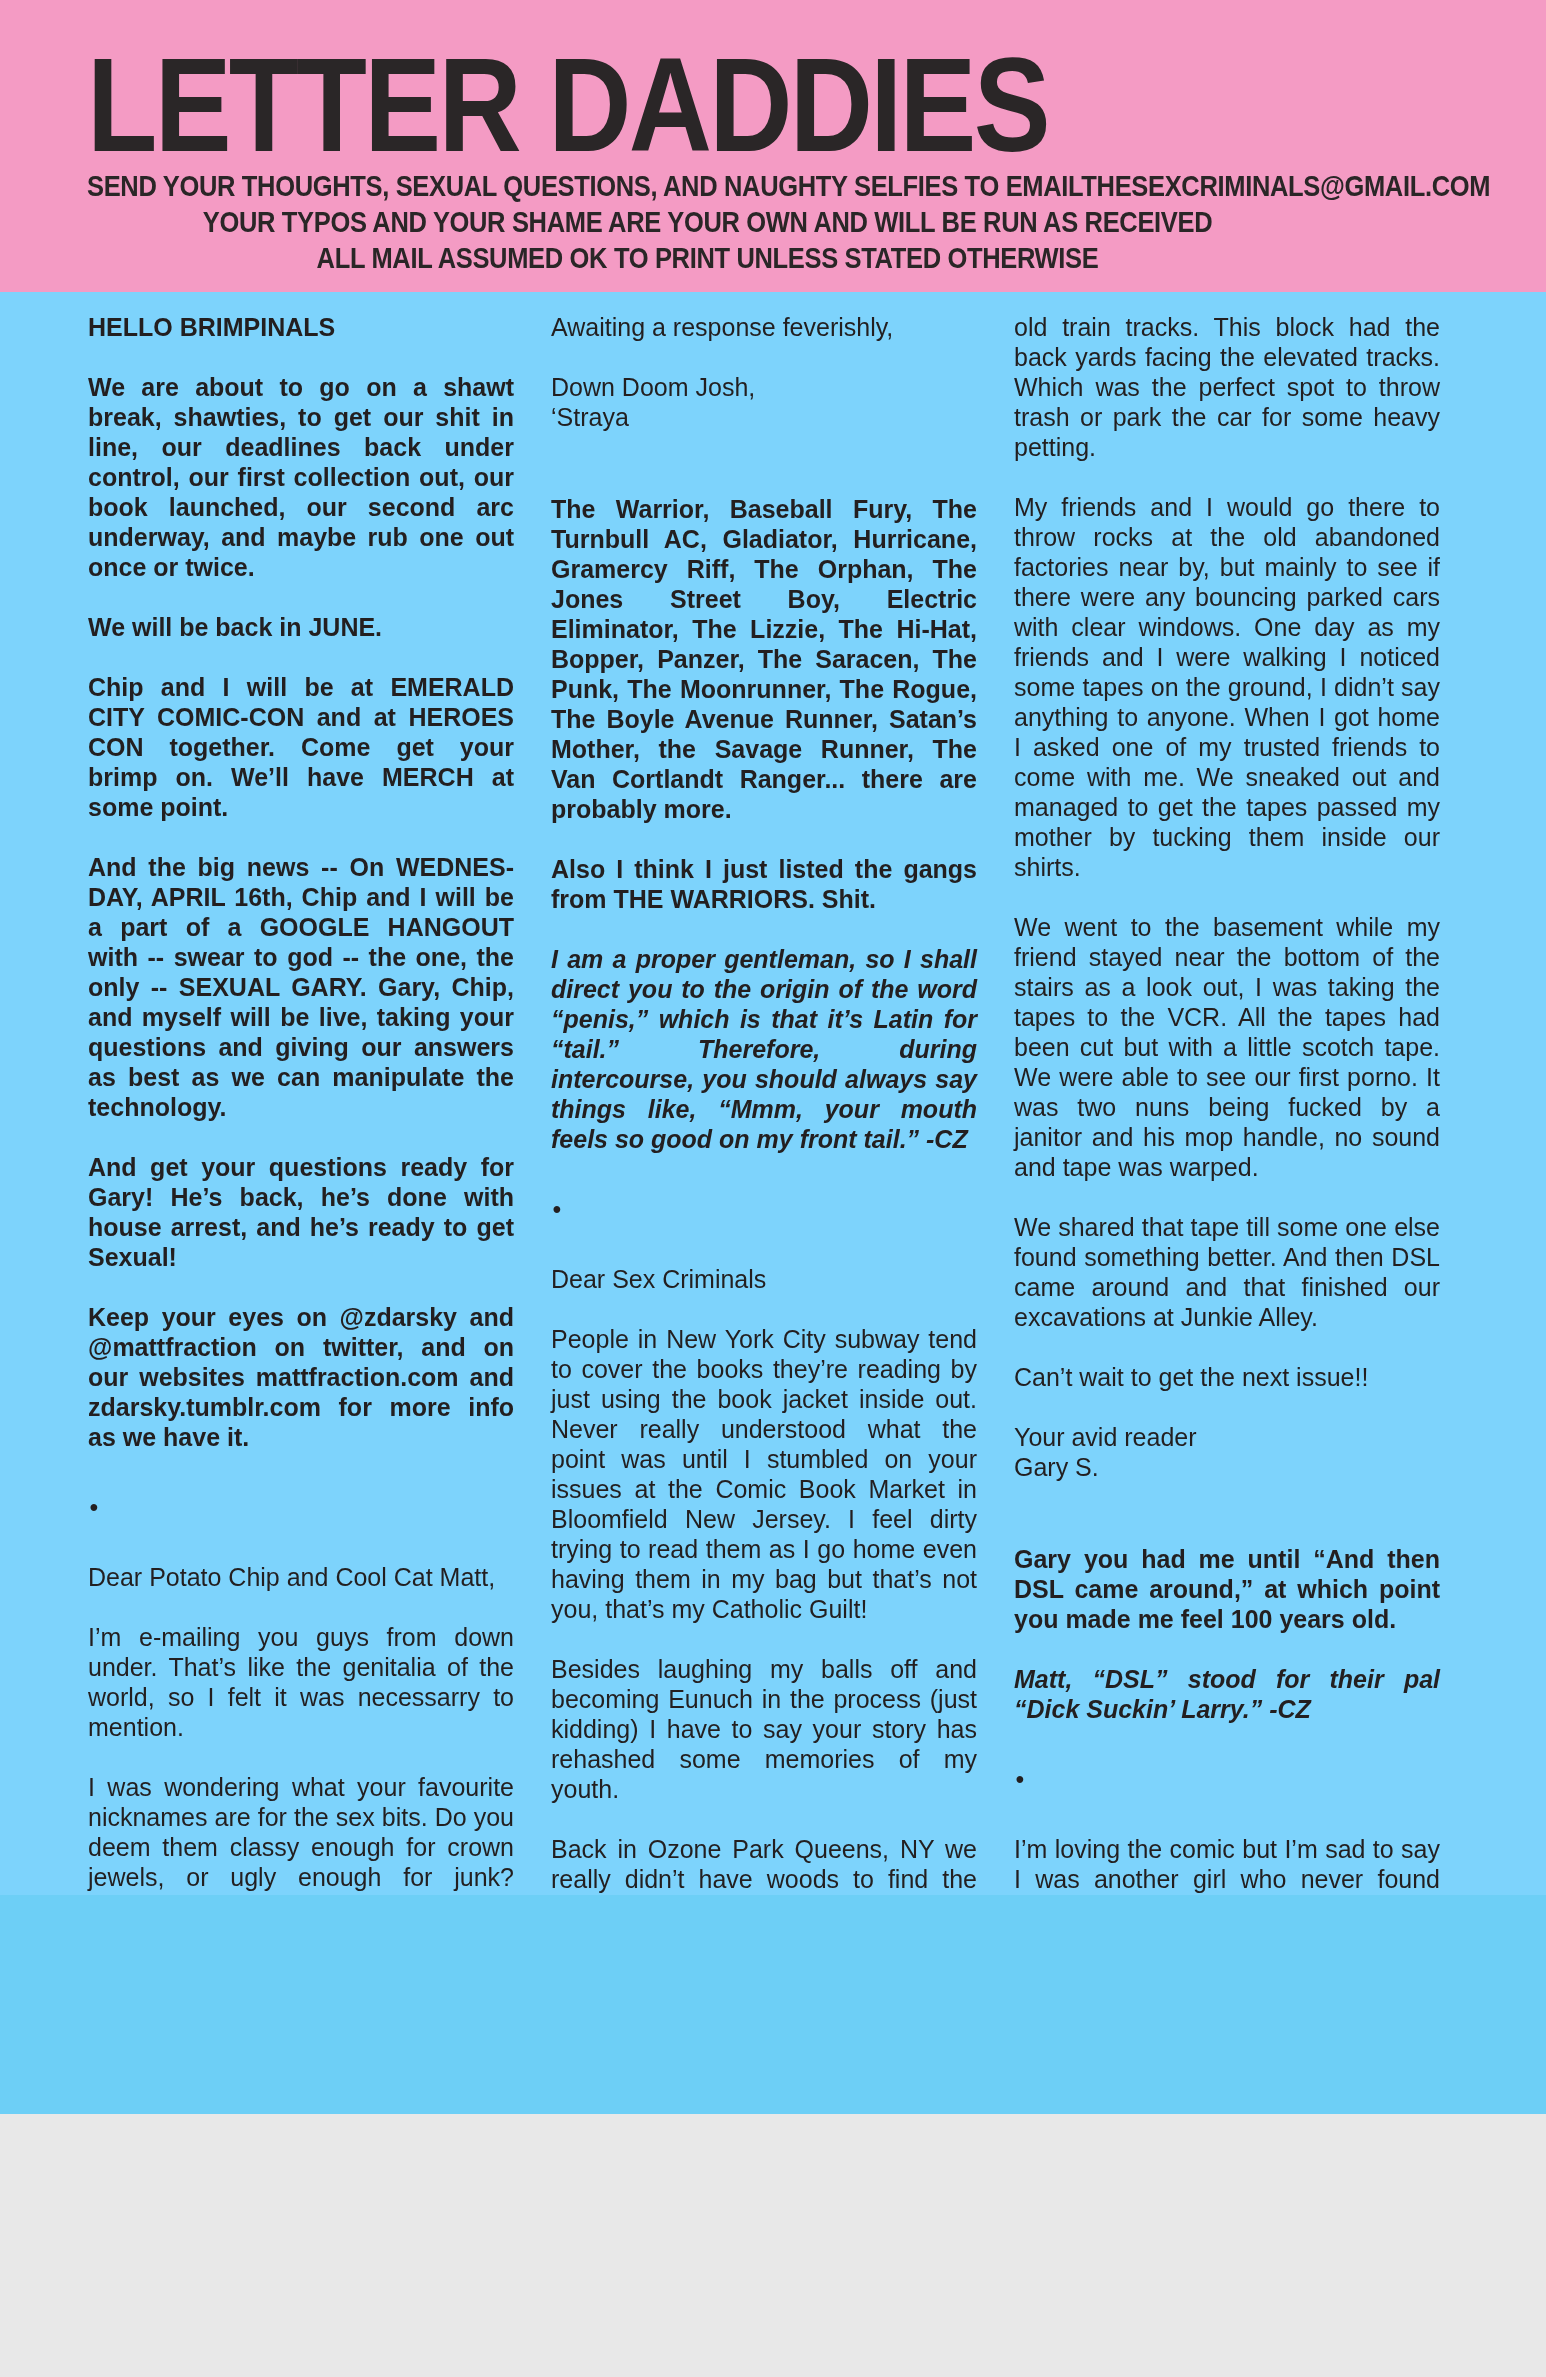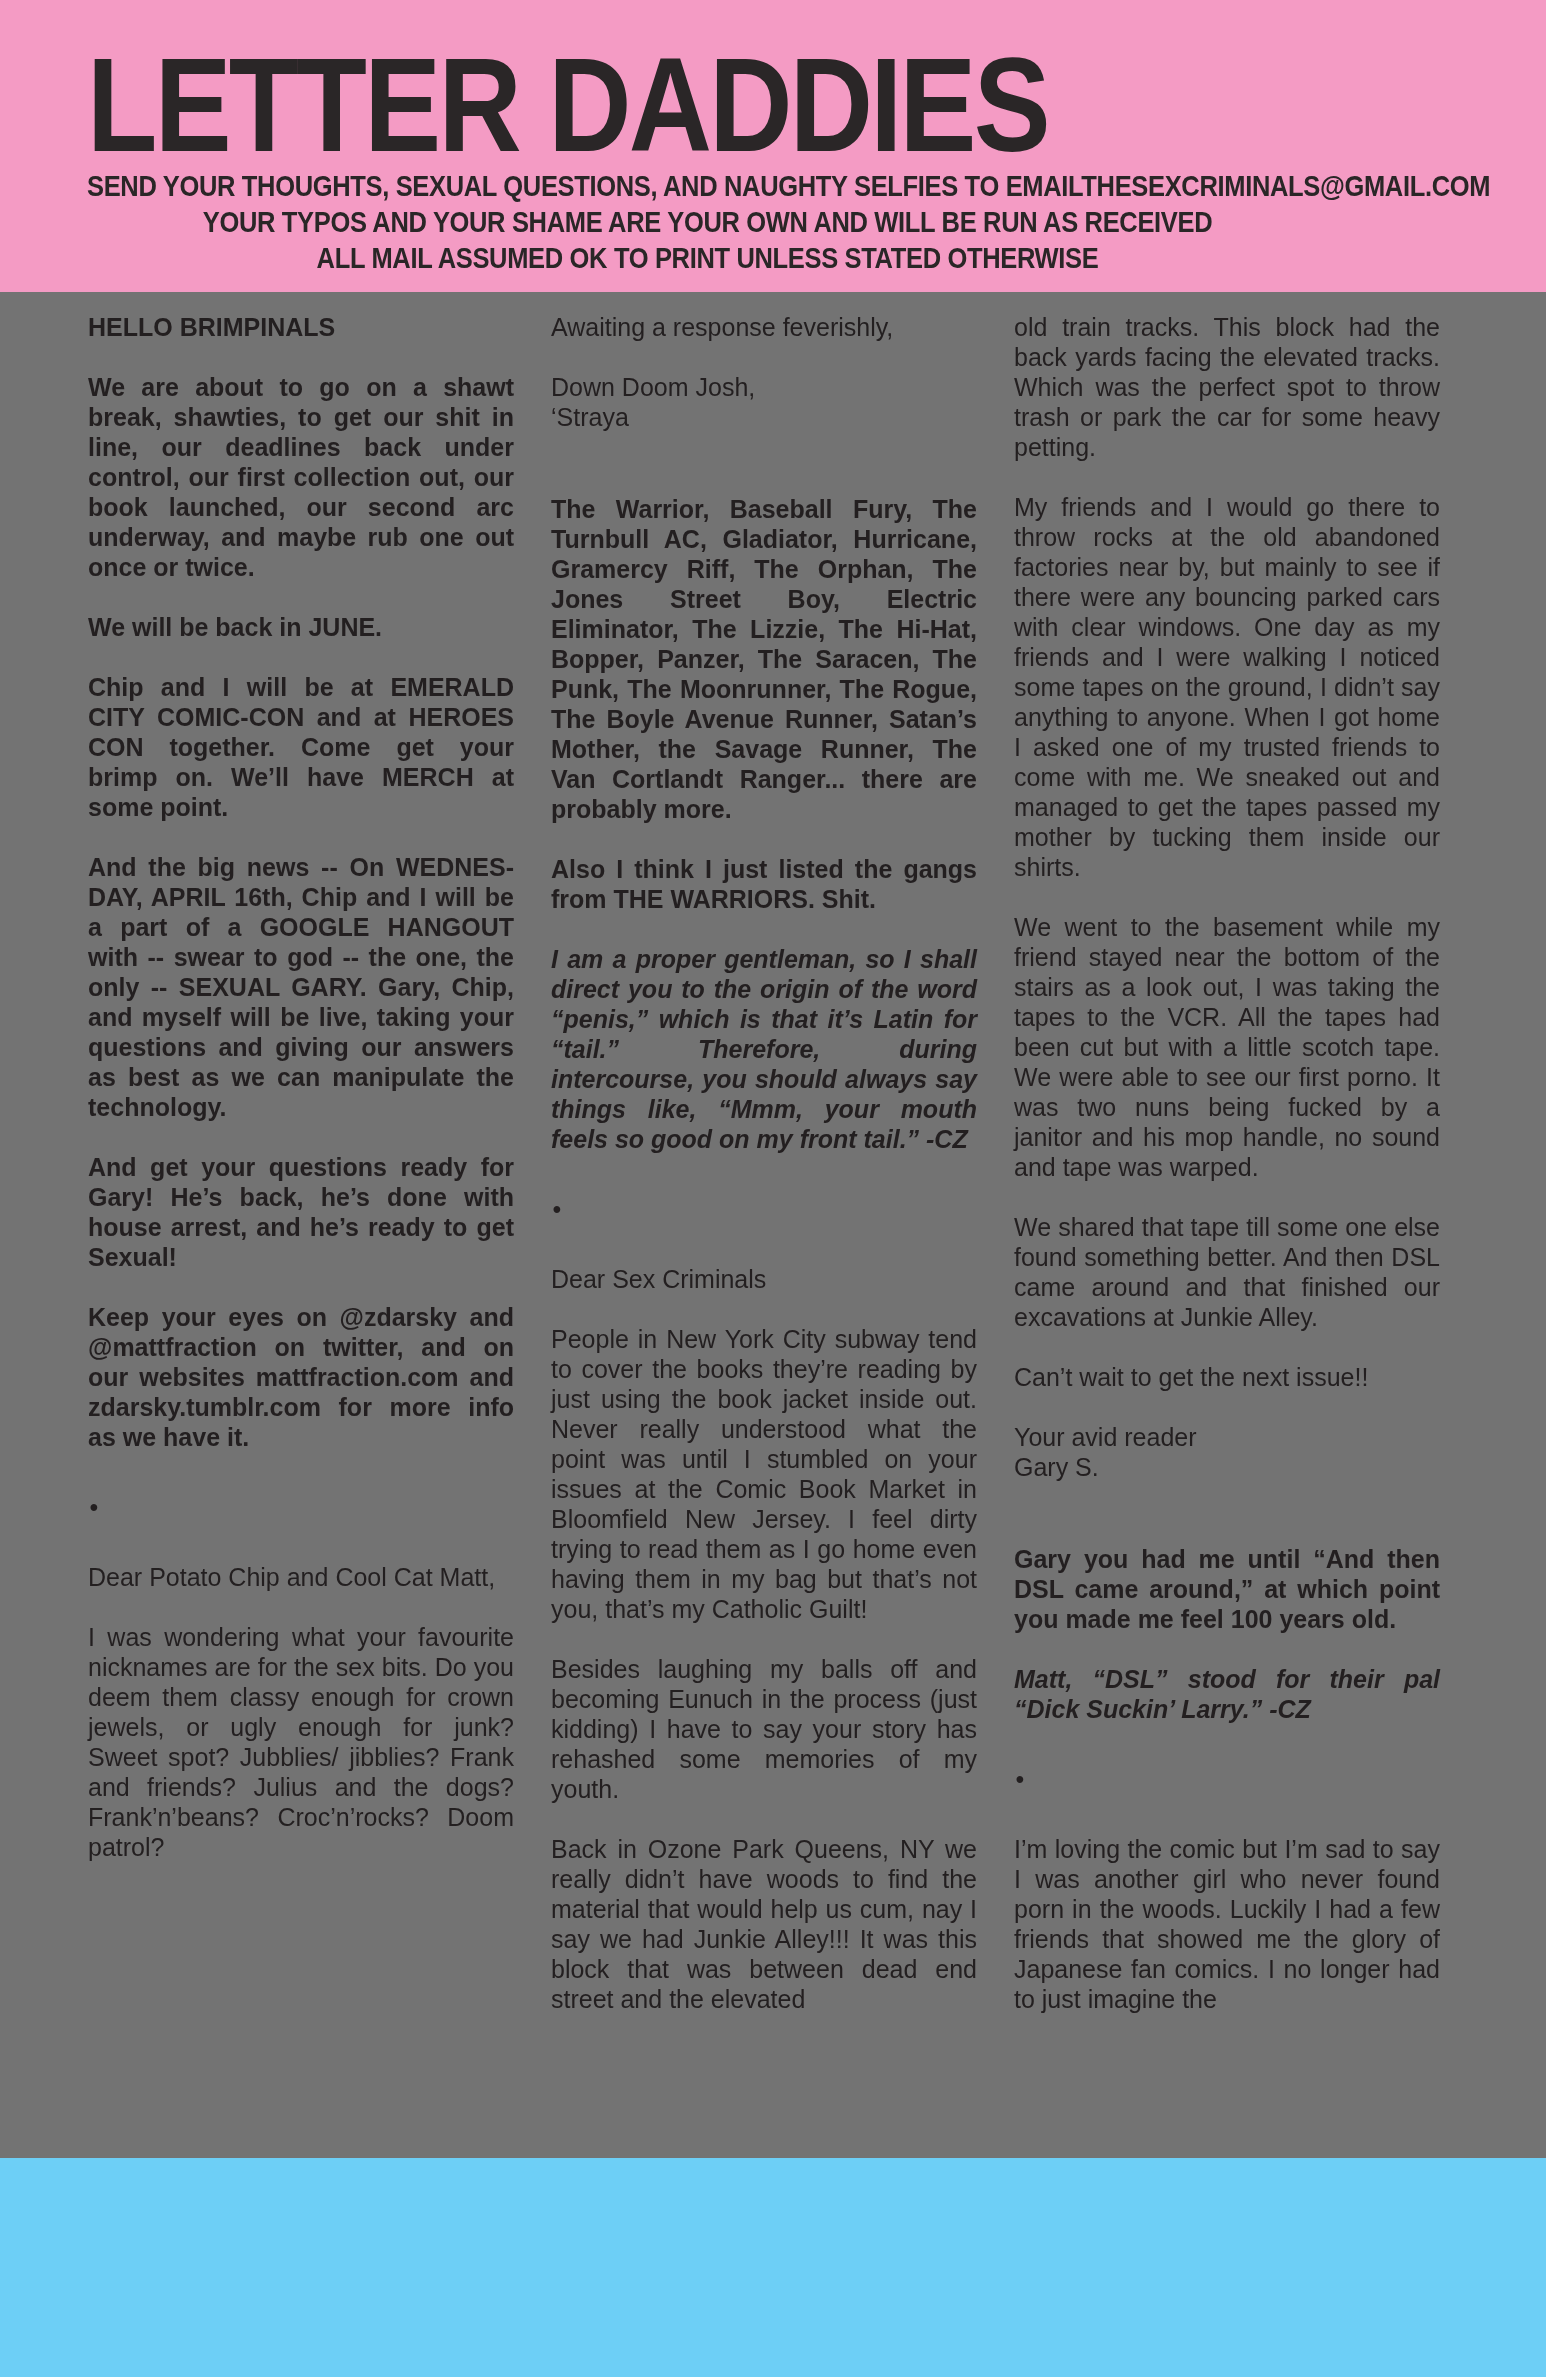--- a/index.html
+++ b/index.html
@@ -1,20 +1,20 @@
 <!DOCTYPE html>
 <html style="font-size:12.4px"><head>
 <meta charset="utf-8">
 <style>
   html, body { margin: 0; padding: 0; background: #e8e8e8; }
   .page {
     position: relative;
     width: 1547px;
-    height: 2377px;
-    background: #737373;
+    height: 2114px;
+    background: #7dd3fc;
     overflow: hidden;
     font-family: "Liberation Sans", sans-serif;
     color: #231F20;
   }
 
   
   .header-band {
     box-sizing: border-box;
     width: 100%;
     height: 292px;
@@ -98,20 +98,21 @@
     <div class="letter-column">
         <p class="blk bold">HELLO BRIMPINALS</p>
         <p class="blk bold">We are about to go on a shawt break, shawties, to get our shit in line, our deadlines back under control, our first collection out, our book launched, our second arc underway, and maybe rub one out once or twice.</p>
         <p class="blk bold">We will be back in JUNE.</p>
         <p class="blk bold">Chip and I will be at EMERALD CITY COMIC-CON and at HEROES CON together. Come get your brimp on. We’ll have MERCH at some point.</p>
         <p class="blk bold">And the big news -- On WEDNES­DAY, APRIL 16th, Chip and I will be a part of a GOOGLE HANG­OUT with -- swear to god -- the one, the only -- SEXUAL GARY. Gary, Chip, and myself will be live, taking your questions and giving our answers as best as we can manipulate the technology.</p>
         <p class="blk bold">And get your questions ready for Gary! He’s back, he’s done with house arrest, and he’s ready to get Sexual!</p>
         <p class="blk bold">Keep your eyes on @zdarsky and @mattfraction on twitter, and on our websites mattfraction.com and zdarsky.tumblr.com for more info as we have it.</p>
         <p class="blk bullet">•</p>
         <p class="blk regular">Dear Potato Chip and Cool Cat Matt,</p>
+        <p class="blk regular">I’m e-mailing you guys from down under. That’s like the genitalia of the world, so I felt it was necessarry to mention.</p>
         <p class="blk regular">I was wondering what your favou­rite nicknames are for the sex bits. Do you deem them classy enough for crown jewels, or ugly enough for junk? Sweet spot? Jubblies/ jibblies? Frank and friends? Julius and the dogs? Frank’n’beans? Croc’n’rocks? Doom patrol?</p>
       </div>
     <div class="letter-column">
         <p class="blk regular">Awaiting a response feverishly,</p>
         <p class="blk regular">Down Doom Josh,
 ‘Straya</p>
         <p class="blk bold gap-large">The Warrior, Baseball Fury, The Turnbull AC, Gladiator, Hurri­cane, Gramercy Riff, The Orphan, The Jones Street Boy, Electric Eliminator, The Lizzie, The Hi-Hat, Bopper, Panzer, The Saracen, The Punk, The Moonrunner, The Rogue, The Boyle Avenue Run­ner, Satan’s Mother, the Savage Runner, The Van Cortlandt Rang­er... there are probably more.</p>
         <p class="blk bold">Also I think I just listed the gangs from THE WARRIORS. Shit.</p>
         <p class="blk bolditalic">I am a proper gentleman, so I shall direct you to the origin of the word “penis,” which is that it’s Latin for “tail.” Therefore, during intercourse, you should always say things like, “Mmm, your mouth feels so good on my front tail.” -CZ</p>
         <p class="blk bullet">•</p>

